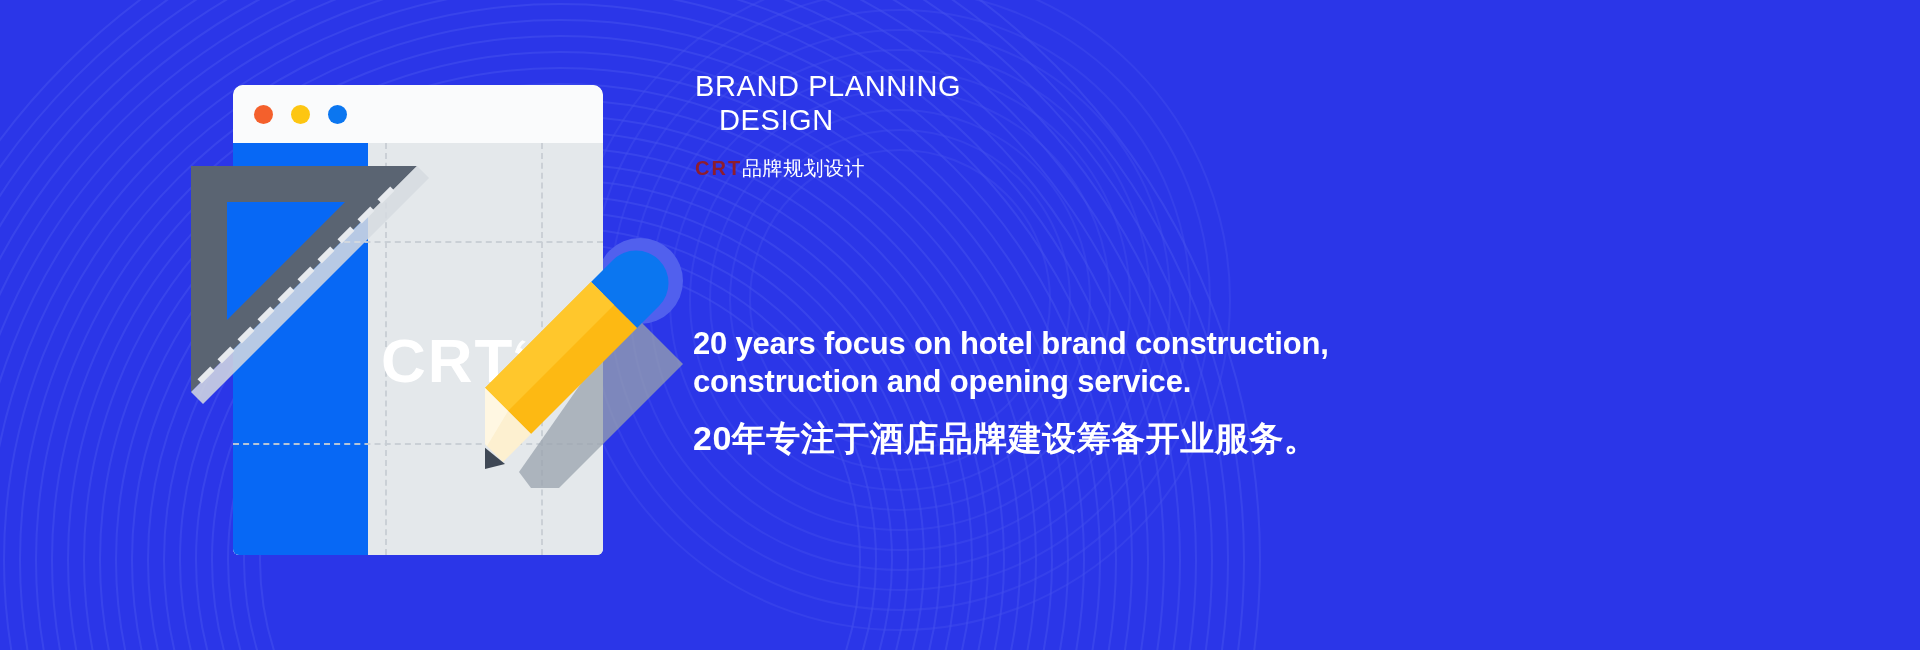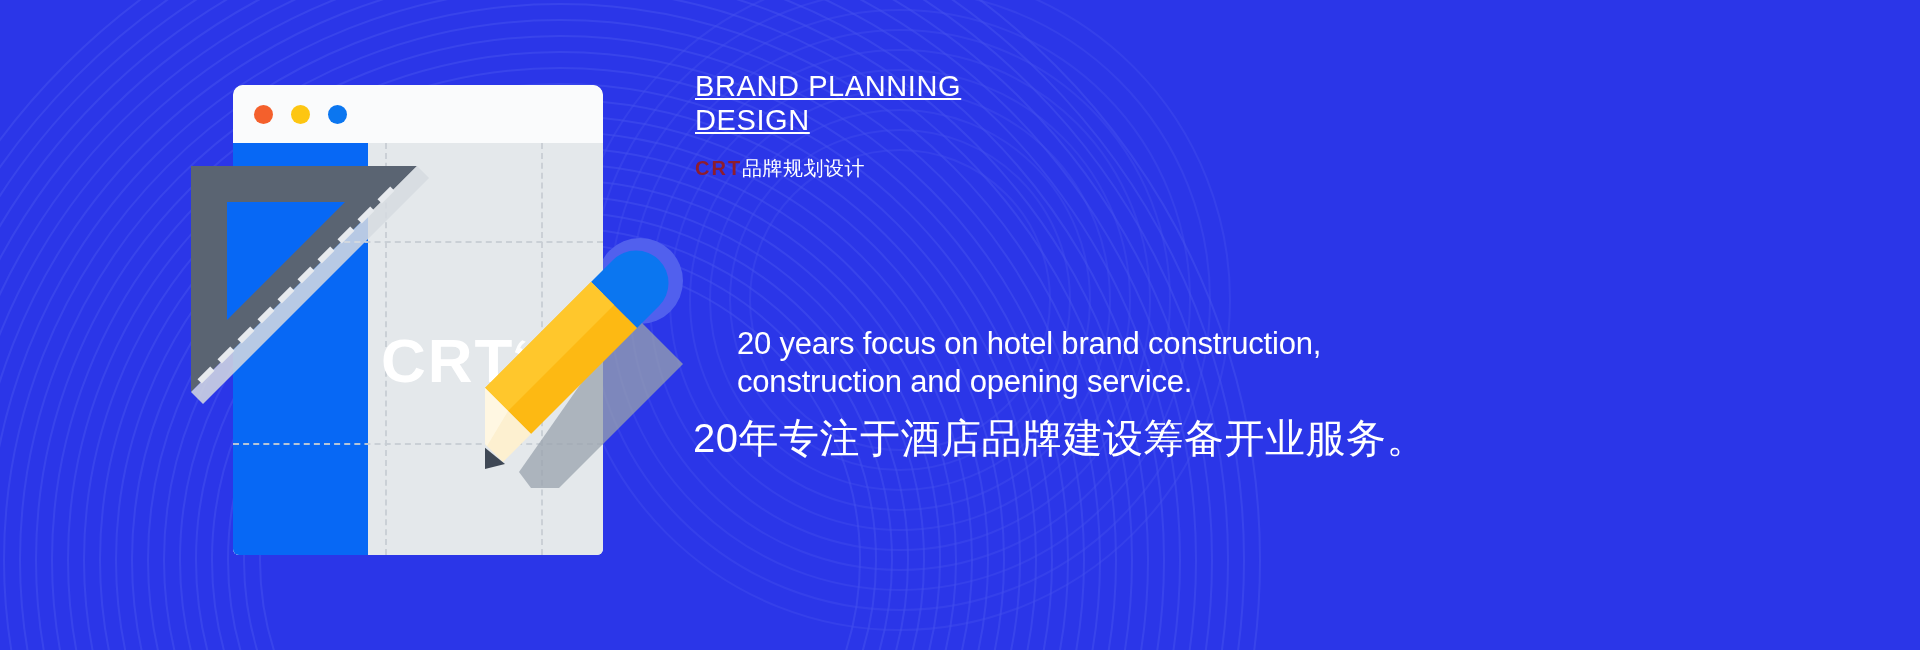--- a/index.html
+++ b/index.html
@@ -152,23 +152,22 @@
     left: 695px;
     top: 72px;
   }
   .heading-line {
     color: #ffffff;
     font-size: 29px;
     font-weight: 400;
     letter-spacing: .6px;
     line-height: 29px;
     white-space: nowrap;
-    text-decoration: underline;
-  }
-  .heading-line + .heading-line { margin-top: 5px; }
+  }
+  .heading-line + .heading-line { margin-top: 5px; margin-left: 24px; }
 
   .sub-cn {
     margin-top: 23px;
     font-size: 20px;
     line-height: 20px;
     color: #ffffff;
     letter-spacing: .5px;
     white-space: nowrap;
   }
   .sub-cn .crt-red {
@@ -179,31 +178,30 @@
 
   .tagline-block {
     position: absolute;
     left: 693px;
     top: 325px;
     width: 1180px;
   }
   .tagline-en {
     color: #ffffff;
     font-size: 31px;
-    font-weight: 400;
+    font-weight: 700;
     line-height: 38px;
     letter-spacing: -.2px;
     white-space: nowrap;
-    margin-left: 44px;
   }
   .tagline-cn {
     margin-top: 16px;
     color: #ffffff;
-    font-size: 40px;
-    font-weight: 400;
+    font-size: 34px;
+    font-weight: 700;
     line-height: 42px;
     letter-spacing: .5px;
     white-space: nowrap;
   }
 </style>
 </head>
 <body>
 
 <div id="banner">
 

